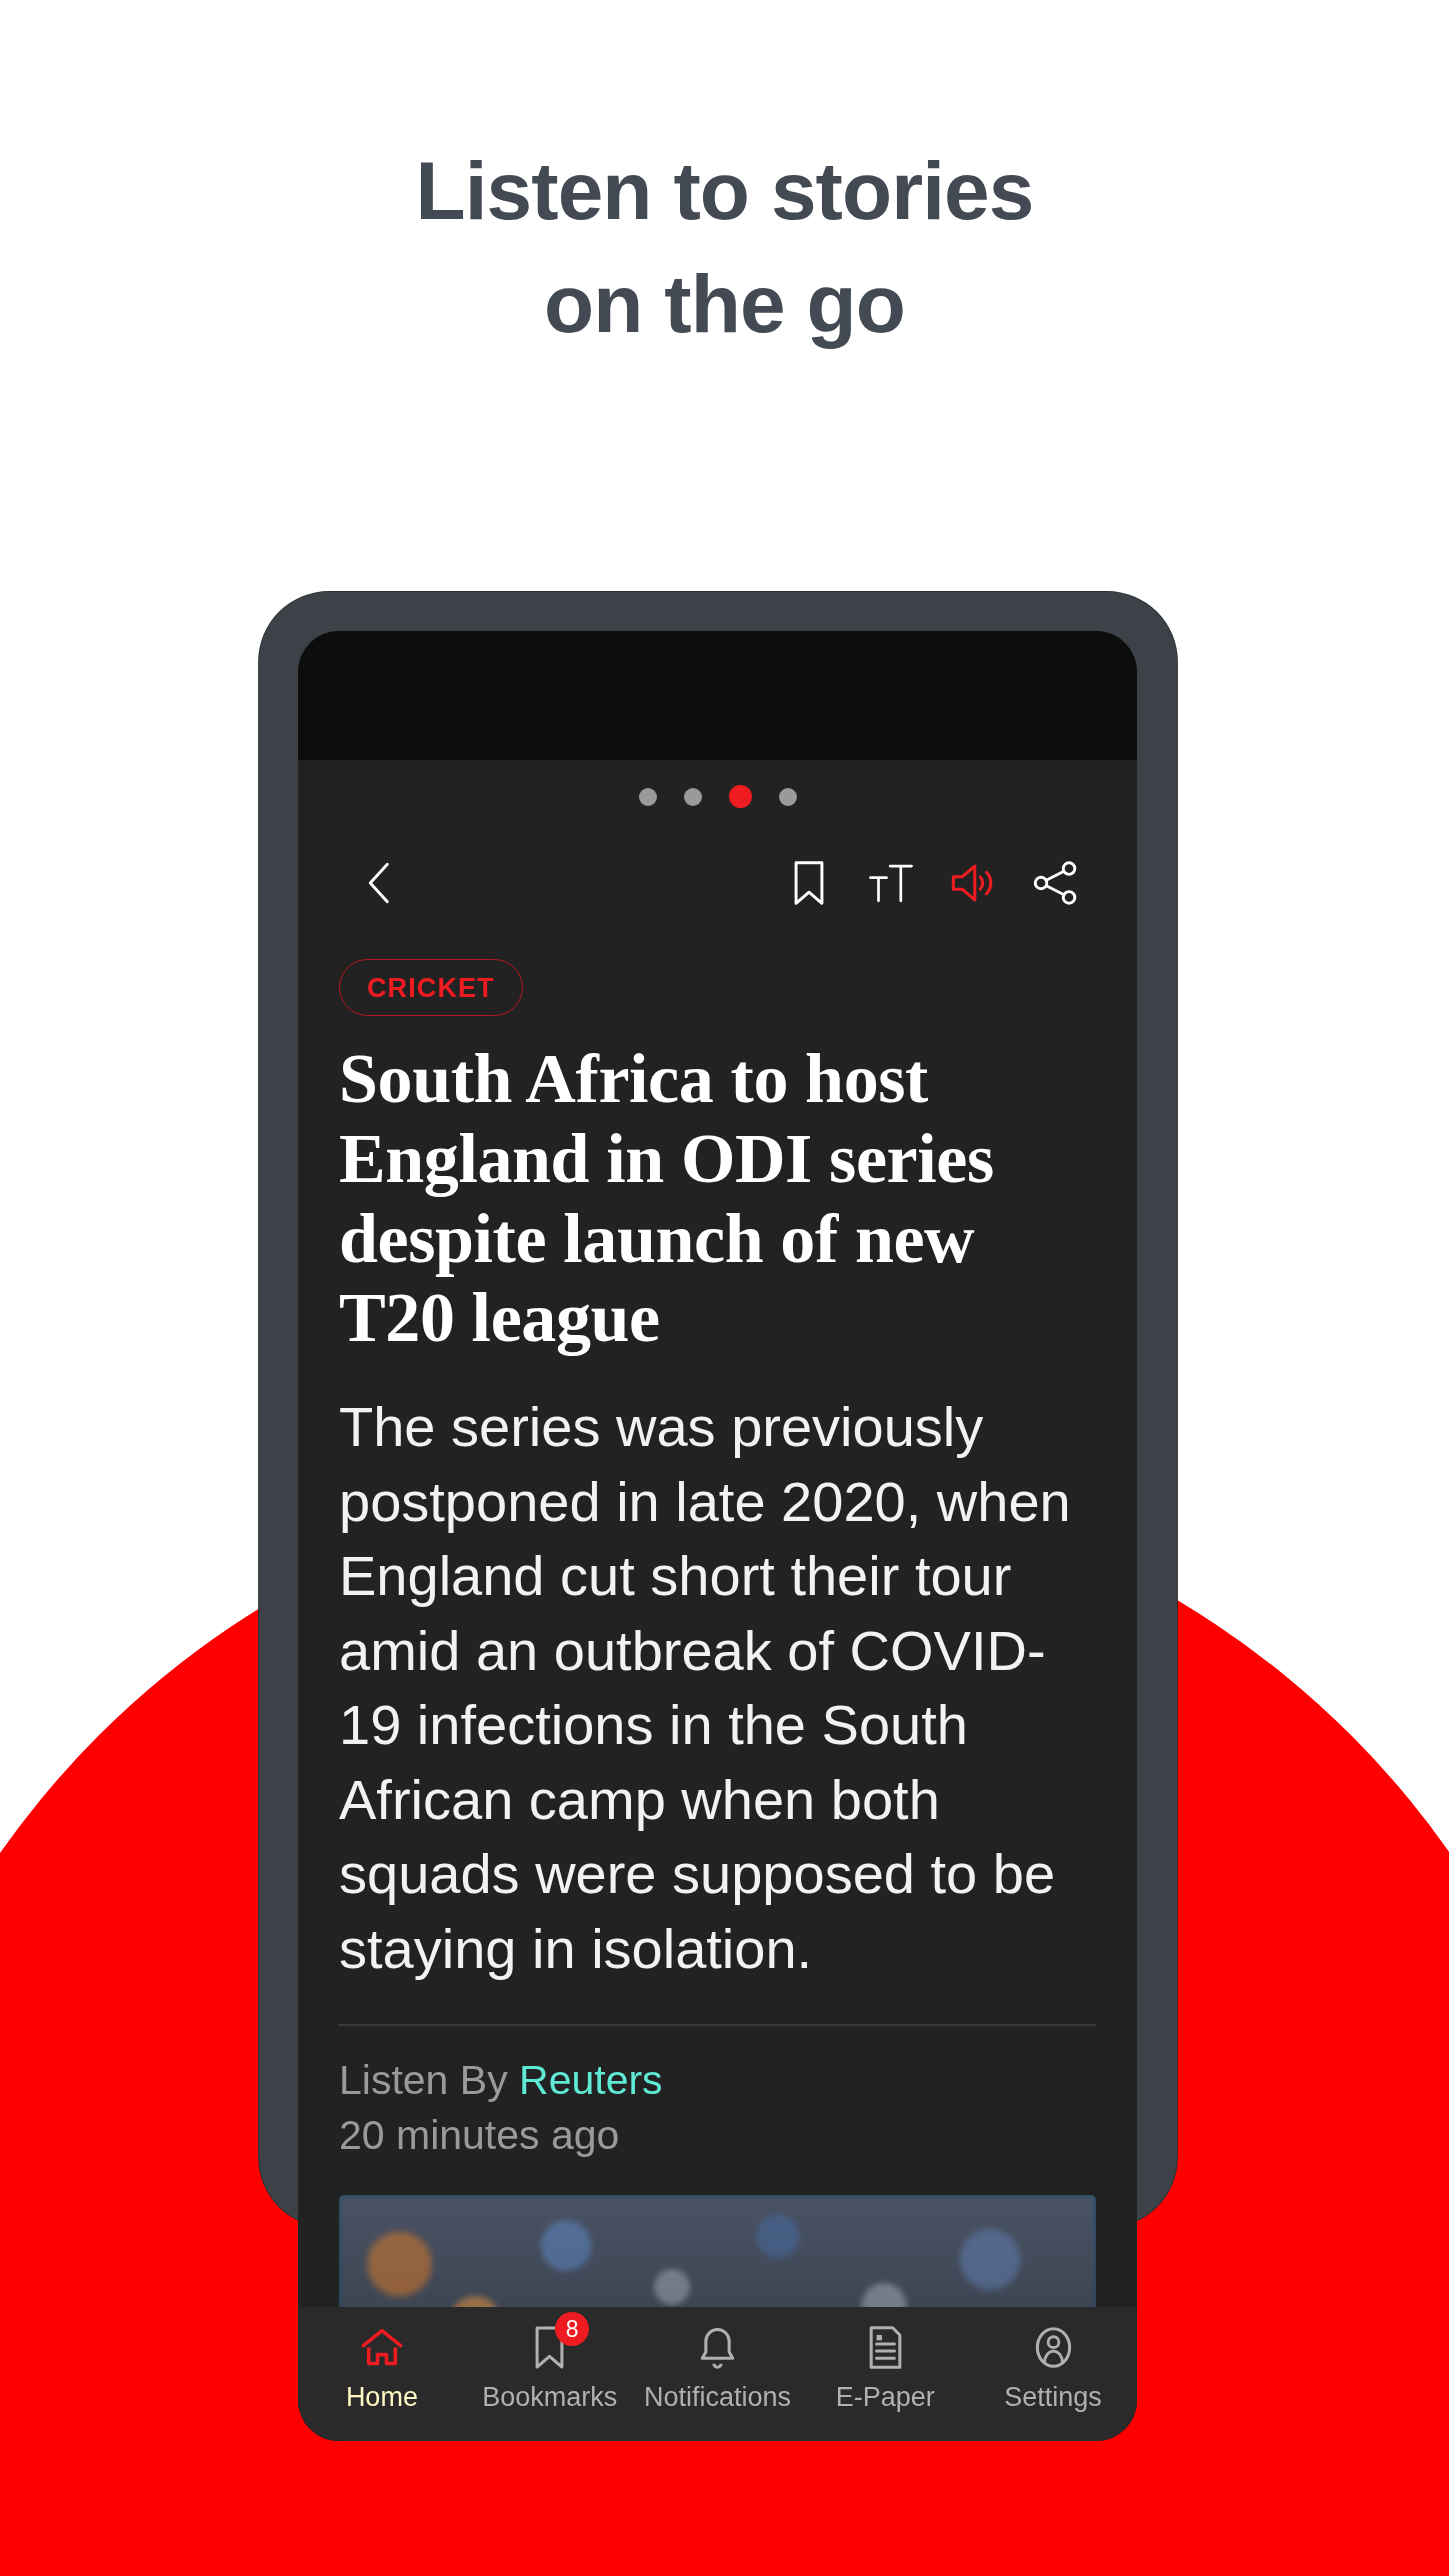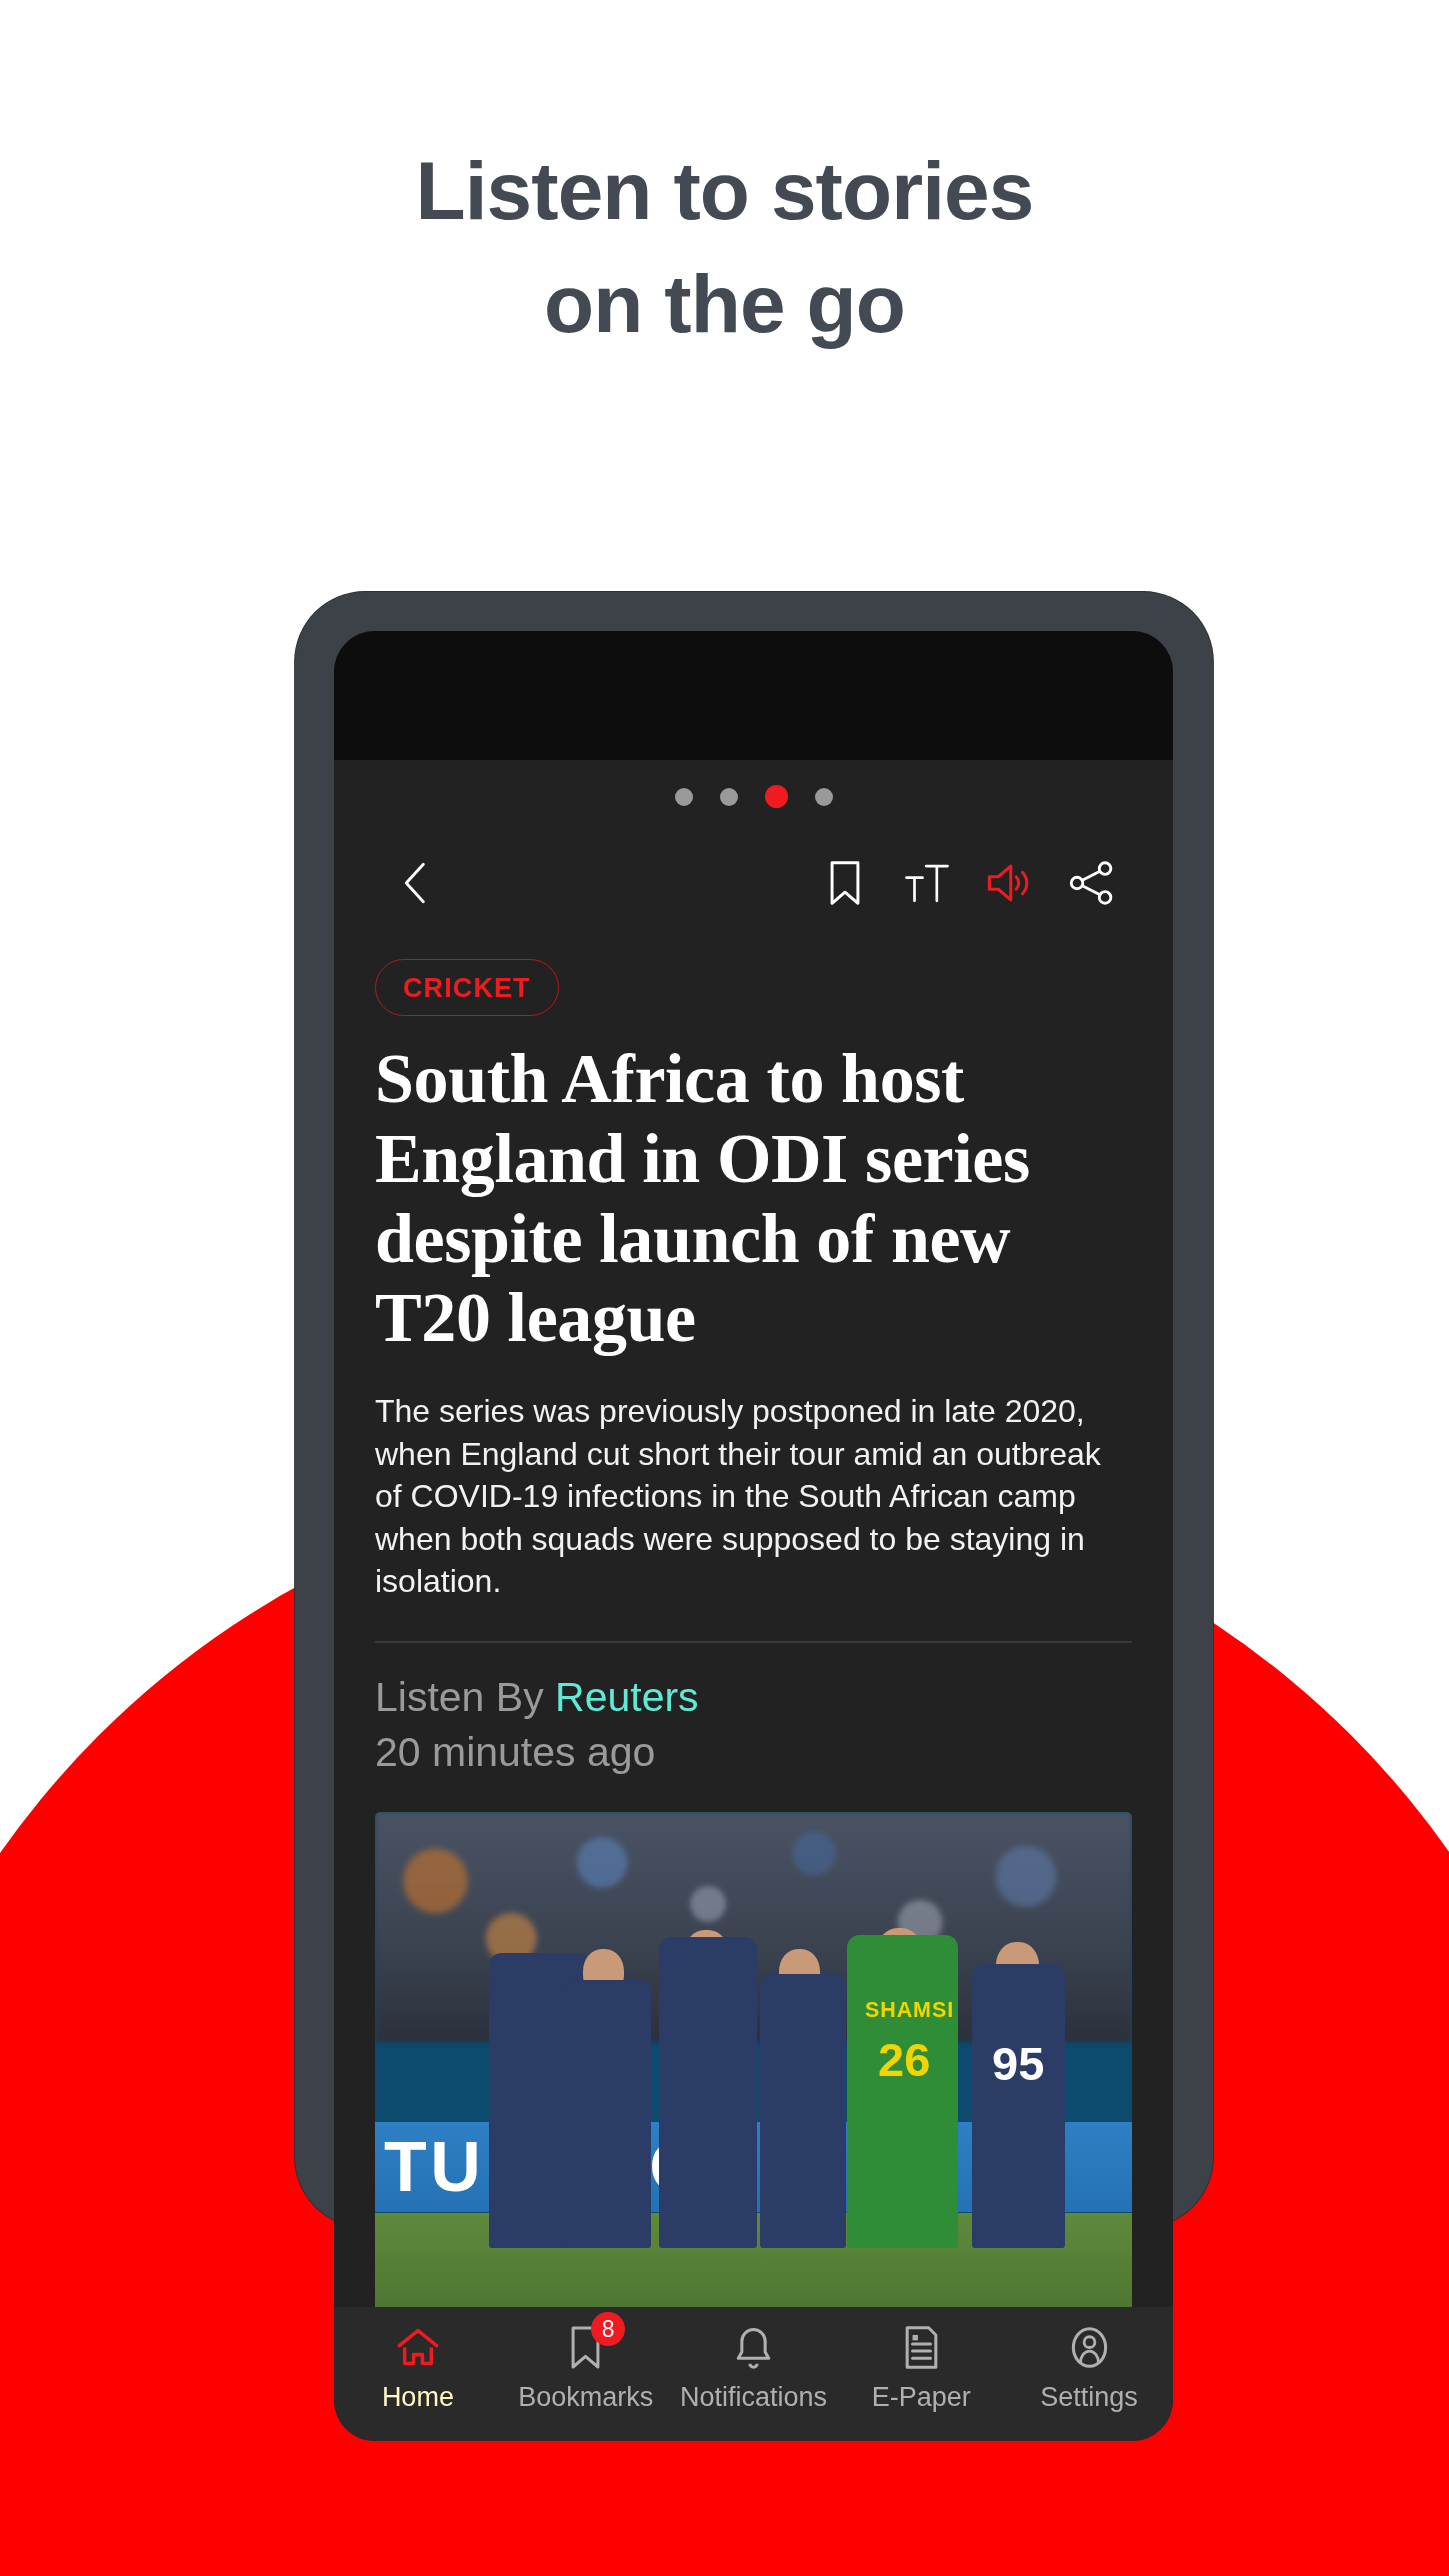--- a/index.html
+++ b/index.html
@@ -39,21 +39,20 @@
   
   .phone{
     position:absolute;
     left:259px;
     top:592px;
     width:918px;
     height:1635px;
     background:#3c4247;
     border-radius:70px;
     box-shadow:0 0 0 0.9px #2b3034;
-    margin-left:36px;
   }
   .phone-inner{
     position:absolute;
     left:39px; top:39px;
     width:839px; height:1810px;
     background:#1f1f1f;
     border-radius:41px;
     overflow:hidden;
   }
   .notch-bar{
@@ -108,21 +107,21 @@
     font-family:"Liberation Serif", serif;
     color:#ffffff;
     font-size:70px;
     font-weight:bold;
     line-height:1.14;
     margin-top:23px;
     letter-spacing:-0.4px;
   }
   .standfirst{
     color:#f2f2f2;
-    font-size:32px;
+    font-size:56px;
     line-height:1.33;
     margin-top:32px;
     font-weight:400;
   }
   .rule{
     height:1.8px;
     background:#3a3a3a;
     margin:38px 0 0;
   }
   .byline{

